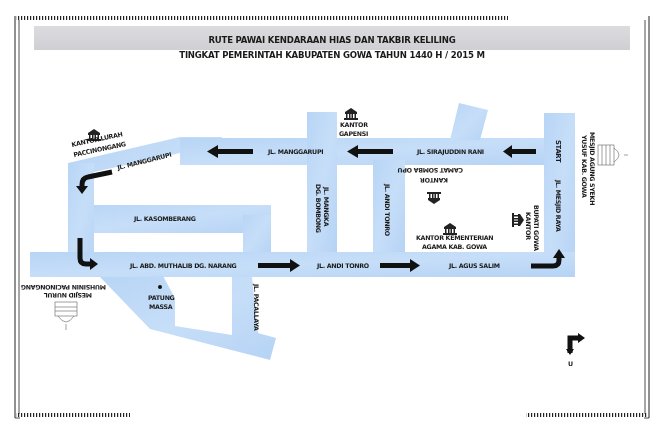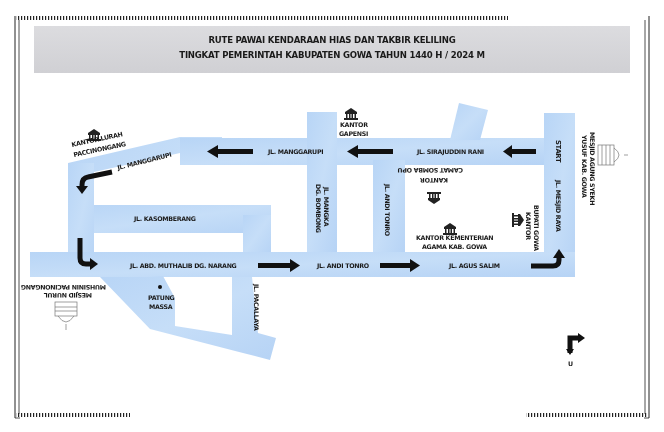--- a/index.html
+++ b/index.html
@@ -1,17 +1,17 @@
 <!DOCTYPE html>
 <html><head>
 <meta charset="utf-8">
 <style>
   html, body { margin: 0; padding: 0; background: #ffffff; }
   body { width: 664px; height: 432px; position: relative; overflow: hidden; font-family: "DejaVu Sans", sans-serif; }
-  .title-bar { position: absolute; left: 34px; top: 26px; width: 596px; height: 47px; background: linear-gradient(#dcdcdf, #d0d0d4); }
+  .title-bar { position: absolute; left: 34px; top: 26px; width: 596px; height: 24px; background: linear-gradient(#dcdcdf, #d0d0d4); }
   .title-line { position: absolute; left: 0; width: 100%; text-align: center; font-family: "DejaVu Sans Condensed", "DejaVu Sans", sans-serif; font-weight: bold; color: #1a1a1a; font-size: 9.5px; letter-spacing: -0.2px; }
   .t1 { top: 8px; }
   .t2 { top: 23px; }
   svg.map { position: absolute; left: 0; top: 0; }
   .lbl { font-family: "DejaVu Sans", sans-serif; font-weight: bold; fill: #1b1b1b; font-size: 6.3px; letter-spacing: -0.3px; }
   .lbl-lg { font-size: 6.8px; }
 </style>
 </head>
 <body>
 
@@ -204,14 +204,14 @@
   <text class="lbl" transform="translate(92,293) rotate(180)">MESJID NURUL</text>
   <text class="lbl" transform="translate(106,285) rotate(180)">MUHSININ PACINONGANG</text>
   <text class="lbl" x="148" y="300">PATUNG</text>
   <text class="lbl" x="149" y="309">MASSA</text>
 
   <text class="lbl" x="568" y="366">U</text>
 </svg>
 
 <div class="title-bar">
   <div class="title-line t1">RUTE PAWAI KENDARAAN HIAS DAN TAKBIR KELILING</div>
-  <div class="title-line t2">TINGKAT PEMERINTAH KABUPATEN GOWA TAHUN 1440 H / 2024 M</div>
+  <div class="title-line t2">TINGKAT PEMERINTAH KABUPATEN GOWA TAHUN 1440 H / 2015 M</div>
 </div>
 
 </body></html>

